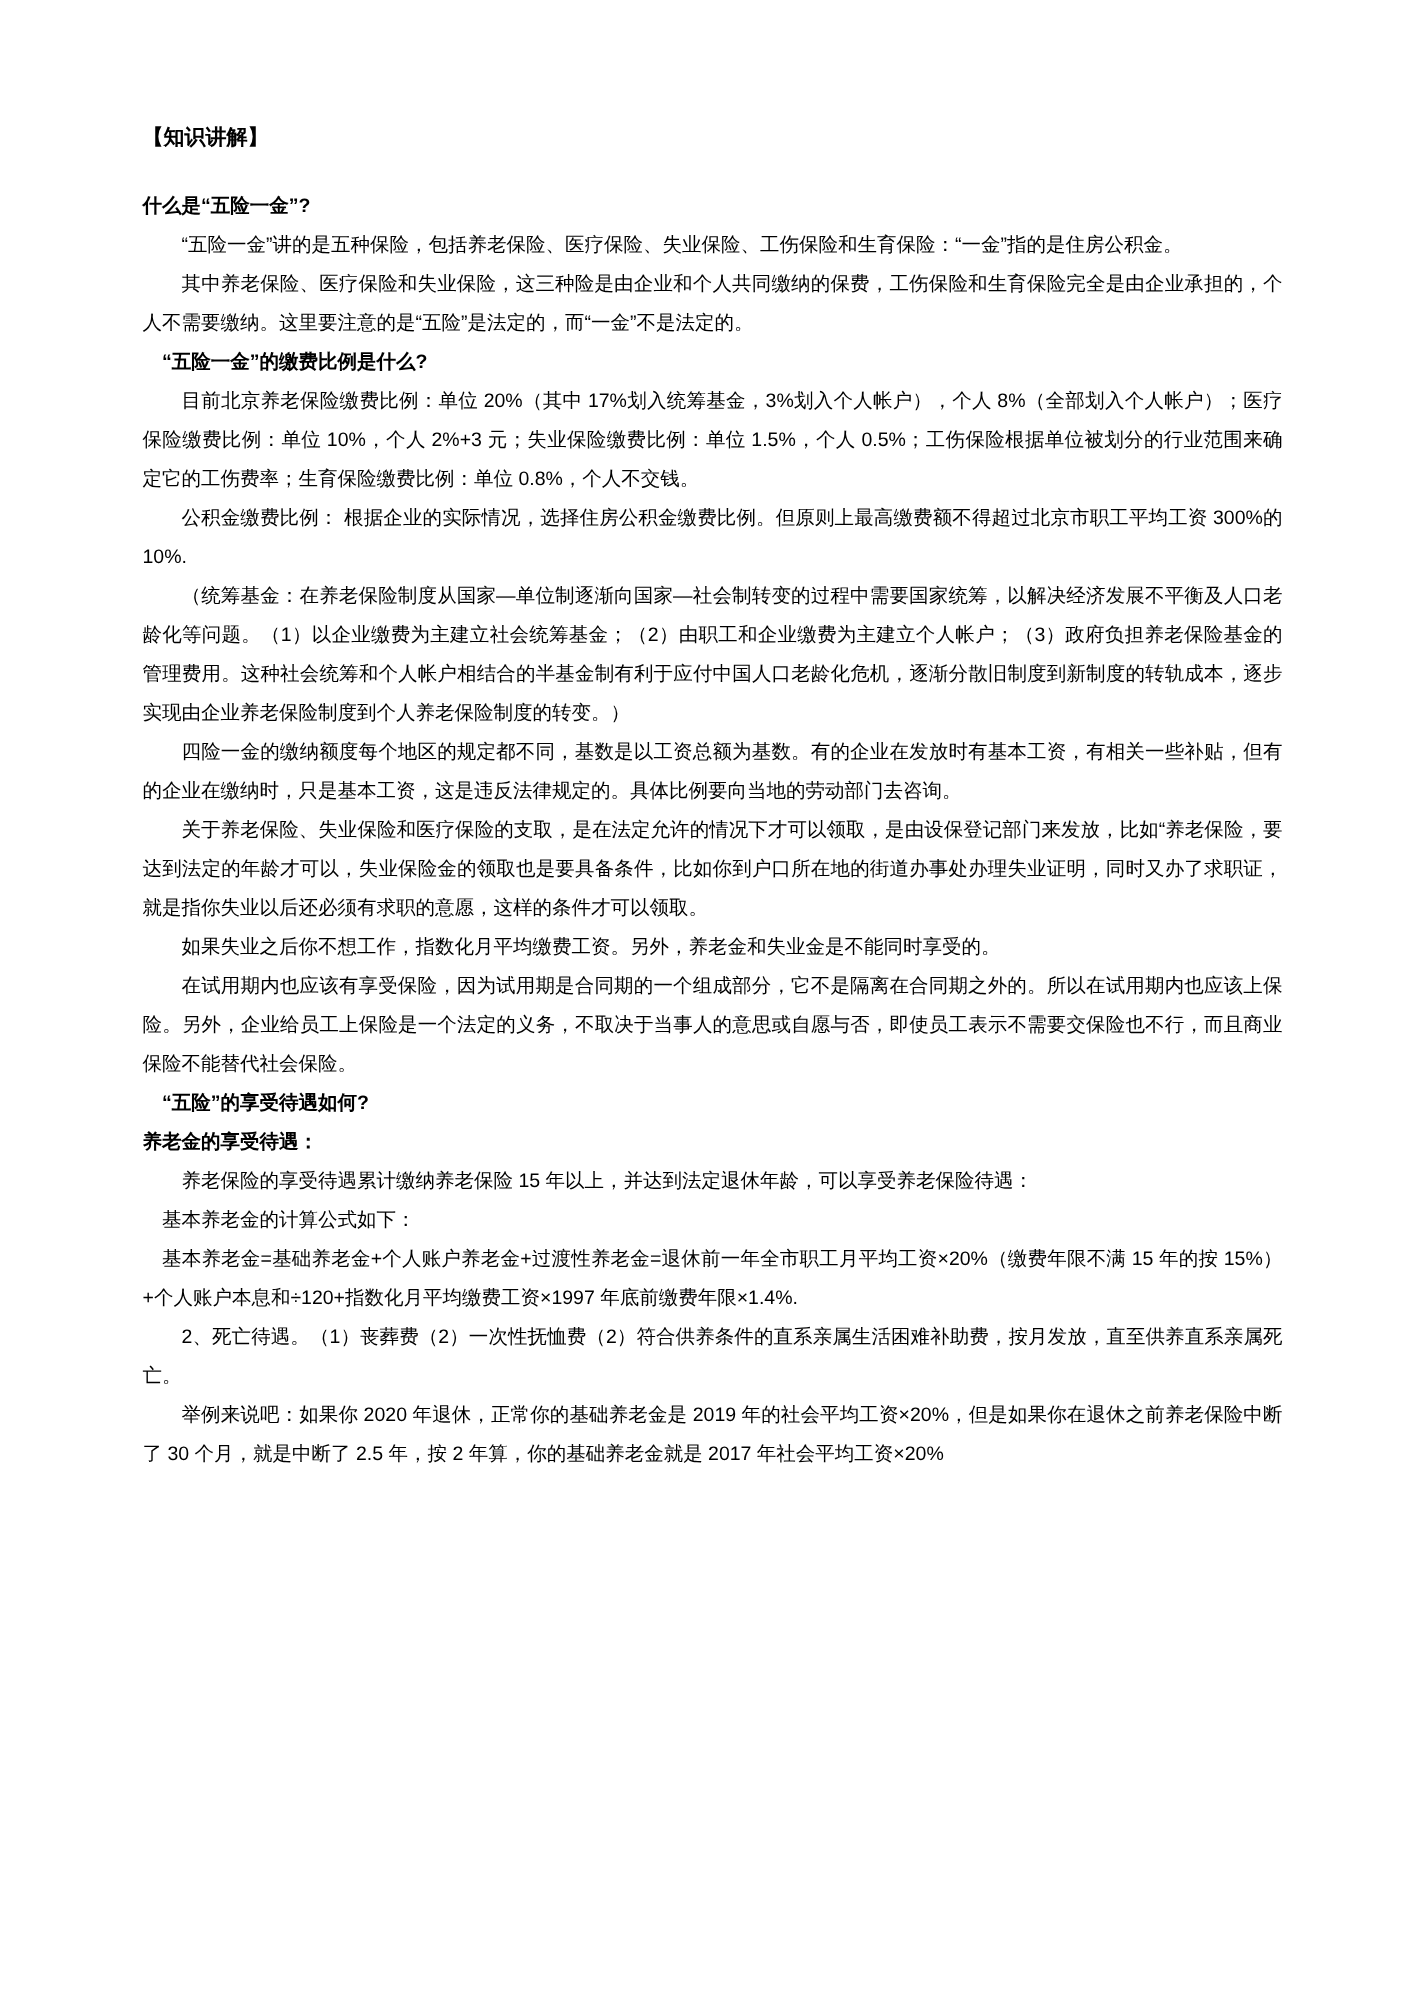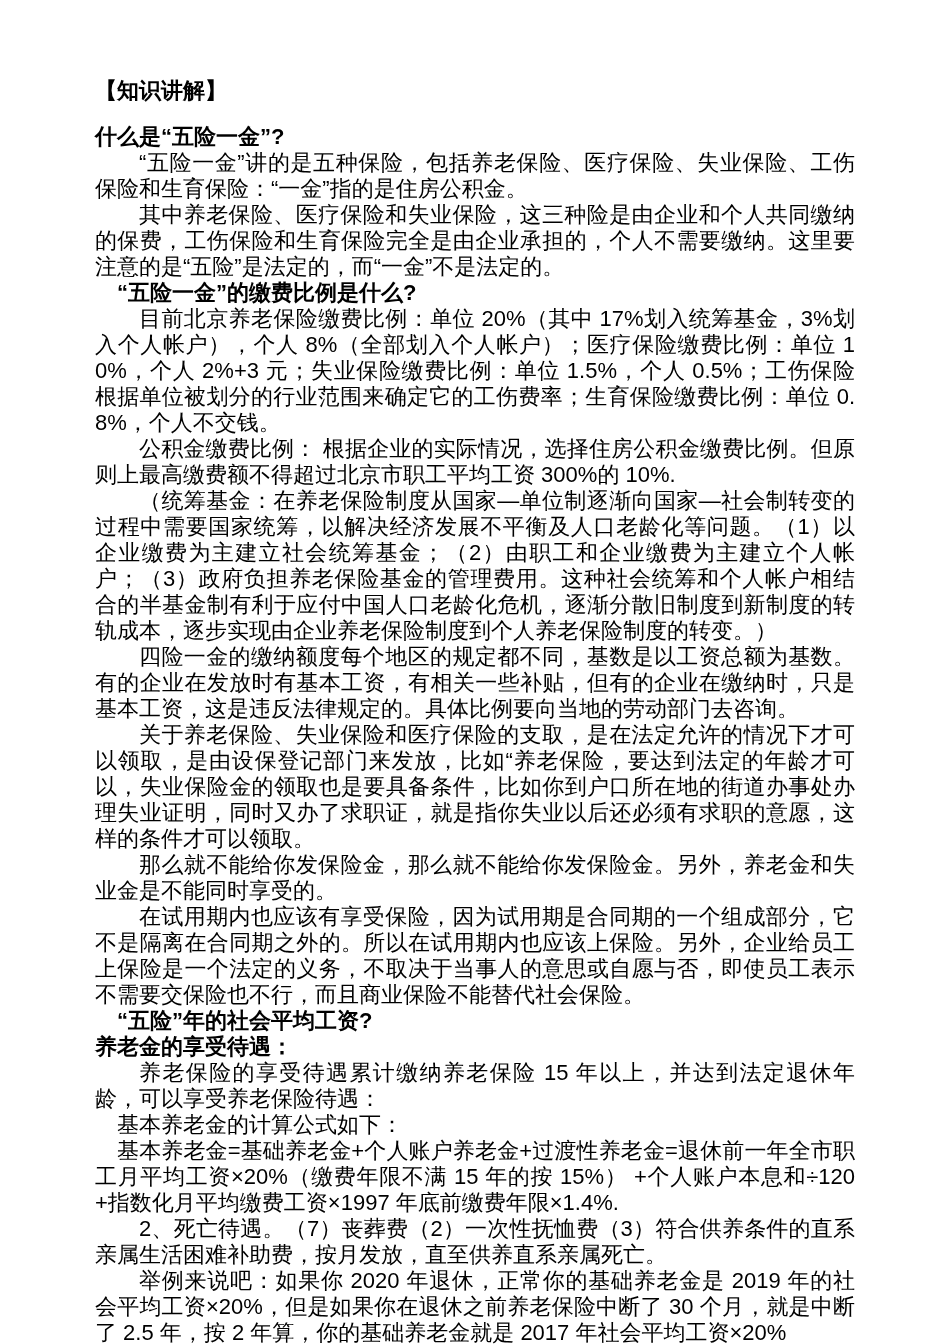--- a/index.html
+++ b/index.html
@@ -13,27 +13,27 @@
     width: 950px;
     height: 1344px;
     margin: 0 auto;
     background: #ffffff;
     color: #000000;
     padding: 76px 95px 20px 95px;
     font-family: "Liberation Sans", "DejaVu Sans", sans-serif;
     overflow: hidden;
   }
   .doc-title {
-    font-size: 22px;
+    font-size: 14px;
     line-height: 30px;
     font-weight: bold;
     margin: 0 0 18px 0;
   }
   .doc-body .para {
-    font-size: 22px;
+    font-size: 13px;
     line-height: 26px;
     text-align: justify;
     margin: 0;
     word-break: break-all;
   }
   .doc-body .para.heading {
     font-weight: bold;
   }
   .indent-0 { text-indent: 0; }
   .indent-1 { text-indent: 1em; }
@@ -47,23 +47,23 @@
   <div class="doc-body">
       <div class="para heading indent-0">什么是“五险一金”?</div>
       <div class="para body indent-2">“五险一金”讲的是五种保险，包括养老保险、医疗保险、失业保险、工伤保险和生育保险：“一金”指的是住房公积金。</div>
       <div class="para body indent-2">其中养老保险、医疗保险和失业保险，这三种险是由企业和个人共同缴纳的保费，工伤保险和生育保险完全是由企业承担的，个人不需要缴纳。这里要注意的是“五险”是法定的，而“一金”不是法定的。</div>
       <div class="para heading indent-1">“五险一金”的缴费比例是什么?</div>
       <div class="para body indent-2">目前北京养老保险缴费比例：单位 20%（其中 17%划入统筹基金，3%划入个人帐户），个人 8%（全部划入个人帐户）；医疗保险缴费比例：单位 10%，个人 2%+3 元；失业保险缴费比例：单位 1.5%，个人 0.5%；工伤保险根据单位被划分的行业范围来确定它的工伤费率；生育保险缴费比例：单位 0.8%，个人不交钱。</div>
       <div class="para body indent-2">公积金缴费比例： 根据企业的实际情况，选择住房公积金缴费比例。但原则上最高缴费额不得超过北京市职工平均工资 300%的 10%.</div>
       <div class="para body indent-2">（统筹基金：在养老保险制度从国家—单位制逐渐向国家—社会制转变的过程中需要国家统筹，以解决经济发展不平衡及人口老龄化等问题。（1）以企业缴费为主建立社会统筹基金；（2）由职工和企业缴费为主建立个人帐户；（3）政府负担养老保险基金的管理费用。这种社会统筹和个人帐户相结合的半基金制有利于应付中国人口老龄化危机，逐渐分散旧制度到新制度的转轨成本，逐步实现由企业养老保险制度到个人养老保险制度的转变。）</div>
       <div class="para body indent-2">四险一金的缴纳额度每个地区的规定都不同，基数是以工资总额为基数。有的企业在发放时有基本工资，有相关一些补贴，但有的企业在缴纳时，只是基本工资，这是违反法律规定的。具体比例要向当地的劳动部门去咨询。</div>
       <div class="para body indent-2">关于养老保险、失业保险和医疗保险的支取，是在法定允许的情况下才可以领取，是由设保登记部门来发放，比如“养老保险，要达到法定的年龄才可以，失业保险金的领取也是要具备条件，比如你到户口所在地的街道办事处办理失业证明，同时又办了求职证，就是指你失业以后还必须有求职的意愿，这样的条件才可以领取。</div>
-      <div class="para body indent-2">那么就不能给你发保险金，那么就不能给你发保险金。另外，养老金和失业金是不能同时享受的。</div>
+      <div class="para body indent-2">如果失业之后你不想工作，指数化月平均缴费工资。另外，养老金和失业金是不能同时享受的。</div>
       <div class="para body indent-2">在试用期内也应该有享受保险，因为试用期是合同期的一个组成部分，它不是隔离在合同期之外的。所以在试用期内也应该上保险。另外，企业给员工上保险是一个法定的义务，不取决于当事人的意思或自愿与否，即使员工表示不需要交保险也不行，而且商业保险不能替代社会保险。</div>
-      <div class="para heading indent-1">“五险”年的社会平均工资?</div>
+      <div class="para heading indent-1">“五险”的享受待遇如何?</div>
       <div class="para heading indent-0">养老金的享受待遇：</div>
       <div class="para body indent-2">养老保险的享受待遇累计缴纳养老保险 15 年以上，并达到法定退休年龄，可以享受养老保险待遇：</div>
       <div class="para body indent-1">基本养老金的计算公式如下：</div>
       <div class="para body indent-1">基本养老金=基础养老金+个人账户养老金+过渡性养老金=退休前一年全市职工月平均工资×20%（缴费年限不满 15 年的按 15%） +个人账户本息和÷120+指数化月平均缴费工资×1997 年底前缴费年限×1.4%.</div>
-      <div class="para body indent-2">2、死亡待遇。（7）丧葬费（2）一次性抚恤费（3）符合供养条件的直系亲属生活困难补助费，按月发放，直至供养直系亲属死亡。</div>
+      <div class="para body indent-2">2、死亡待遇。（1）丧葬费（2）一次性抚恤费（2）符合供养条件的直系亲属生活困难补助费，按月发放，直至供养直系亲属死亡。</div>
       <div class="para body indent-2">举例来说吧：如果你 2020 年退休，正常你的基础养老金是 2019 年的社会平均工资×20%，但是如果你在退休之前养老保险中断了 30 个月，就是中断了 2.5 年，按 2 年算，你的基础养老金就是 2017 年社会平均工资×20%</div>
     </div>
 </div>
 
 </body></html>

